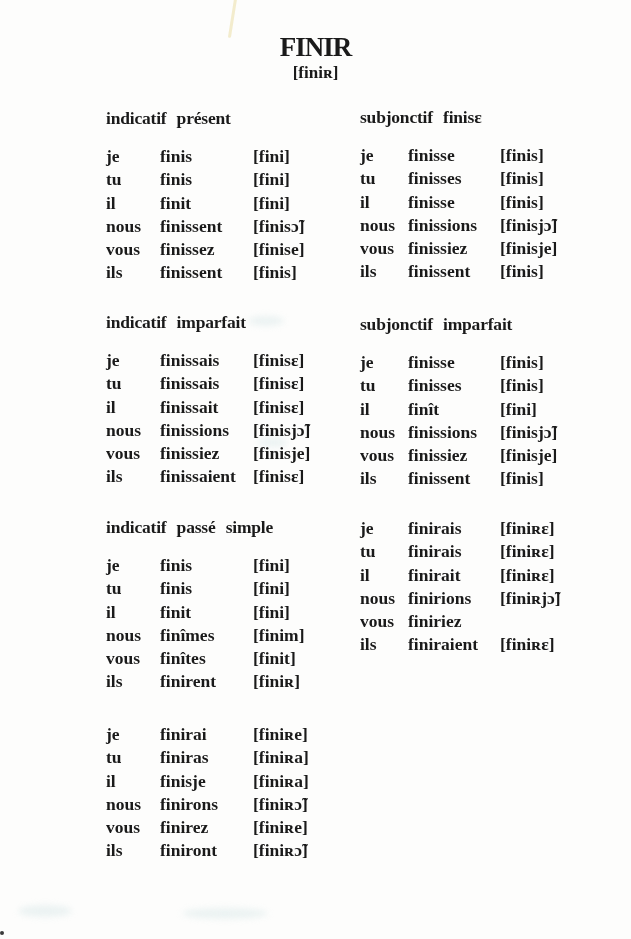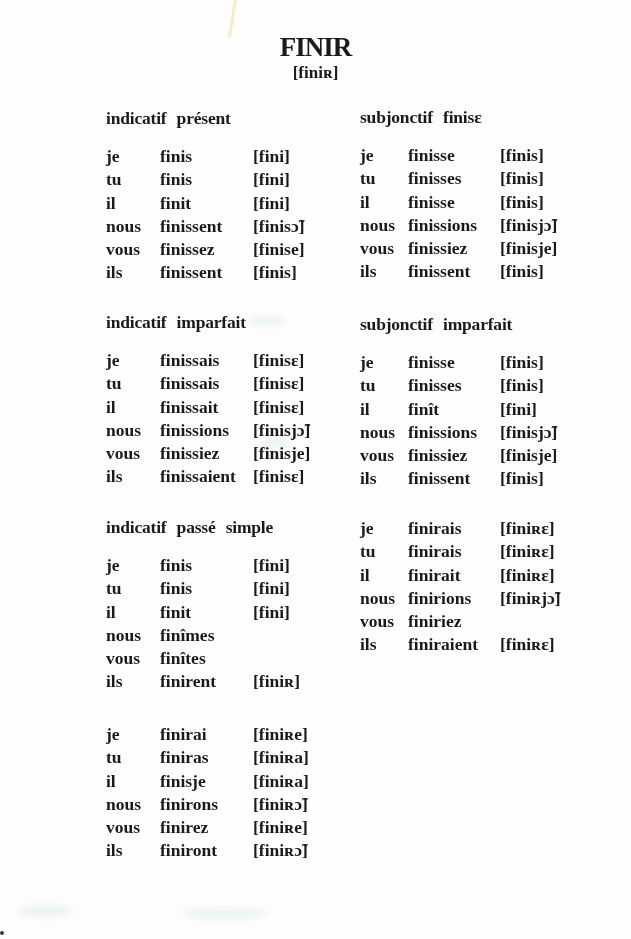--- a/index.html
+++ b/index.html
@@ -154,24 +154,26 @@
           <span class="ipa">[fini]</span>
         </div>
         <div class="row">
           <span class="pronoun">il</span>
           <span class="verb">finit</span>
           <span class="ipa">[fini]</span>
         </div>
         <div class="row">
           <span class="pronoun">nous</span>
           <span class="verb">finîmes</span>
+          <span class="ipa">[finim]</span>
         </div>
         <div class="row">
           <span class="pronoun">vous</span>
           <span class="verb">finîtes</span>
+          <span class="ipa">[finit]</span>
         </div>
         <div class="row">
           <span class="pronoun">ils</span>
           <span class="verb">finirent</span>
           <span class="ipa">[finiʀ]</span>
         </div>
       </div>
   </section>
 
   <section class="conj col-left" style="top:723px">

